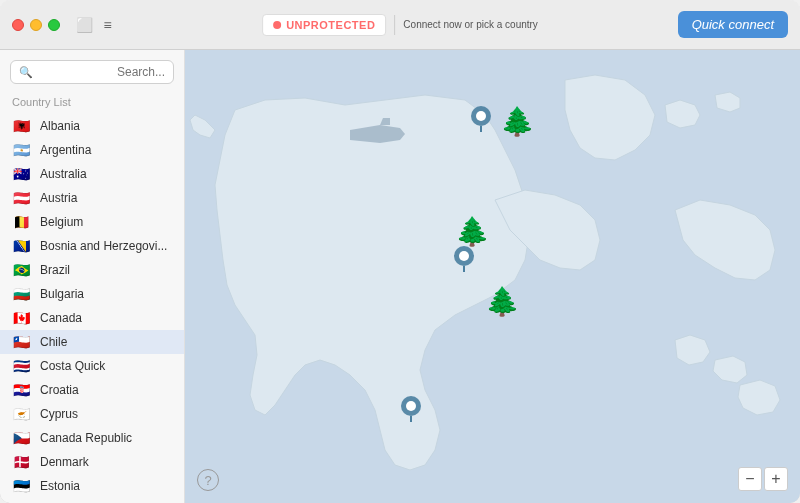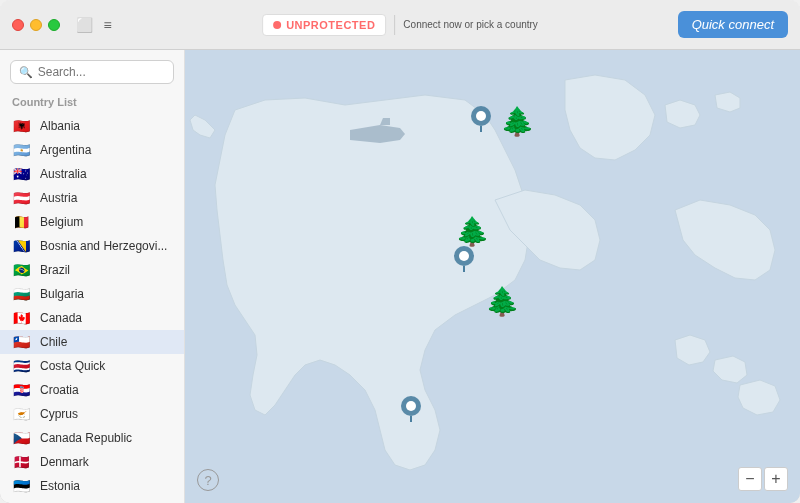--- a/index.html
+++ b/index.html
@@ -162,25 +162,26 @@
       font-size: 11px;
     }
 
     .search-input {
       border: none;
       outline: none;
       background: transparent;
       font-size: 12px;
       color: #555;
       width: 100%;
+      text-align: right;
     }
 
     .country-list-label {
       font-size: 11px;
-      font-weight: 700;
+      font-weight: 400;
       color: #999;
       padding: 4px 12px 6px;
       text-transform: none;
       letter-spacing: 0;
     }
 
     .country-list {
       flex: 1;
       overflow-y: auto;
     }

